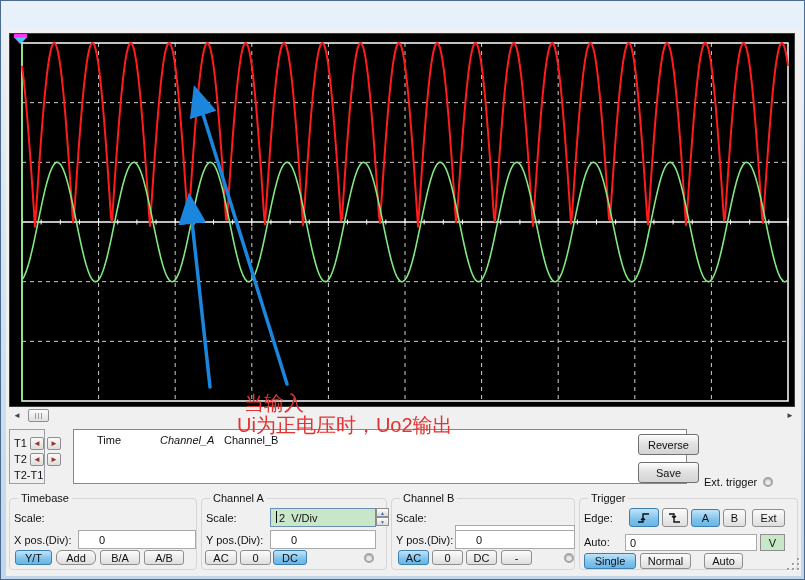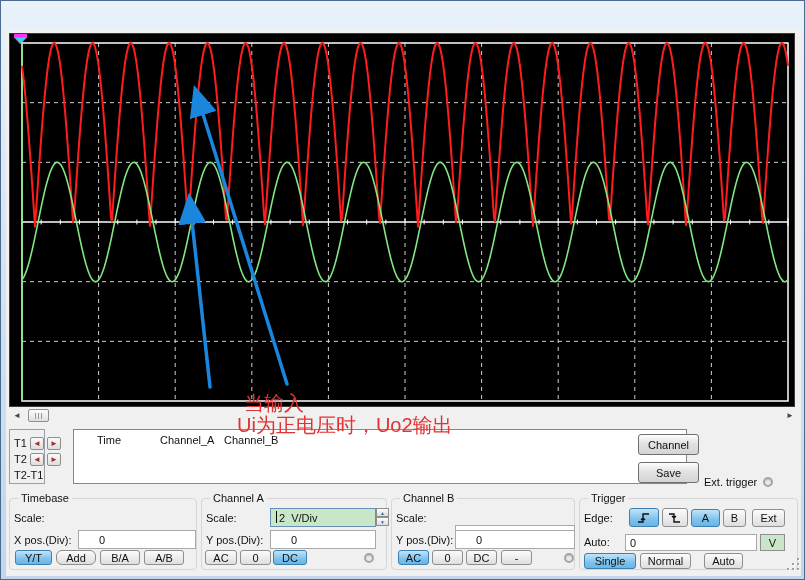--- a/index.html
+++ b/index.html
@@ -189,26 +189,26 @@
       <span class="cur-btn">◄</span>
       <span class="cur-btn">►</span>
     </div>
     <div class="cur-row" style="top:38px;">
       <span>T2-T1</span>
     </div>
   </div>
 
   <div class="readout-table">
     <span class="th" style="left:23px;">Time</span>
-    <span class="th" style="left:86px; left:86px;">Channel_A</span>
+    <span class="th" style="left:86px; left:86px;font-style:italic;">Channel_A</span>
     <span class="th" style="left:150px;">Channel_B</span>
   </div>
   <style>.readout-table .th:nth-child(2){left:86px;} .readout-table .th:nth-child(3){left:150px;}</style>
 
-  <div class="push-btn" style="left:637px; top:433px;">Channel</div>
+  <div class="push-btn" style="left:637px; top:433px;">Reverse</div>
   <div class="push-btn" style="left:637px; top:461px;">Save</div>
   <span class="ext-label" style="top: 475px;">Ext. trigger</span>
   <div class="connector" style="left:762px; top:476px;"></div>
 
   <div class="group" style="left:8px; width:188px;">
     <span class="legend">Timebase</span>
     <span class="lbl" style="left:4px; top:13px;">Scale:</span>
     <span class="lbl" style="left:4px; top:35px;">X pos.(Div):</span>
     <input class="field center-ish" style="left: 68px; top: 31px; width: 118px;" readonly="" value="0">
     <div class="btn active" style="left:5px;  top:51px; width:37px;">Y/T</div>

